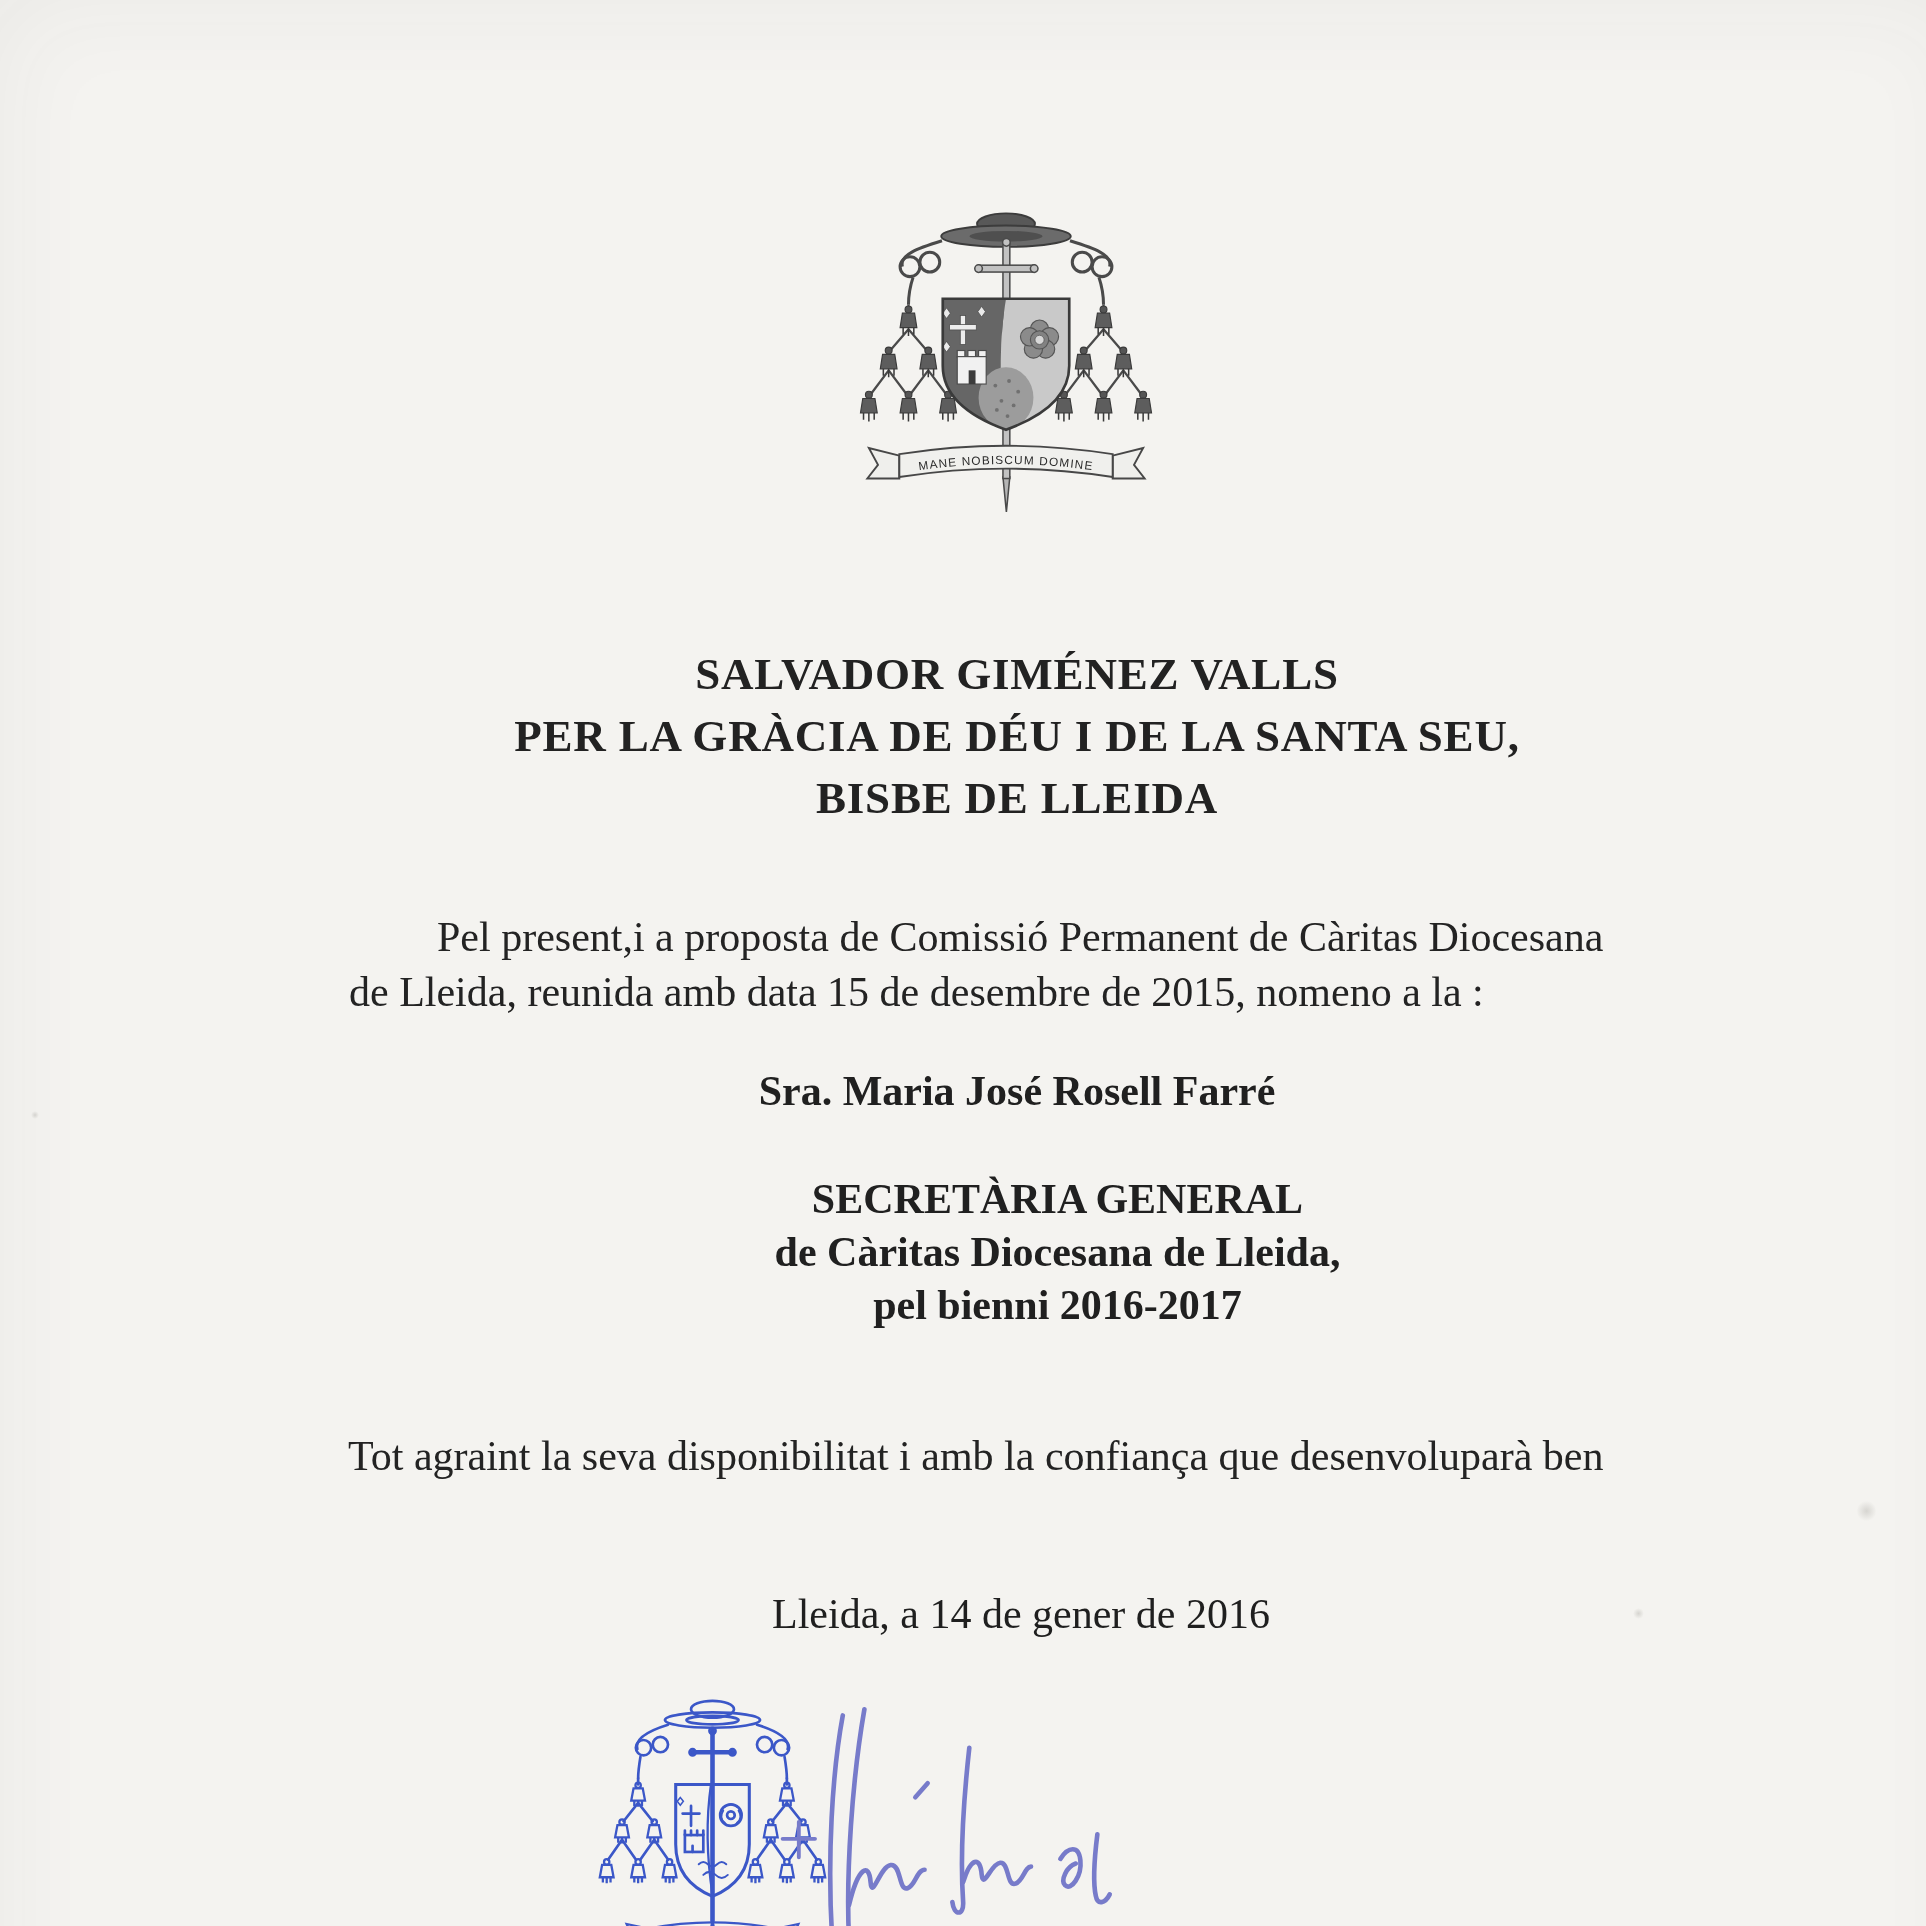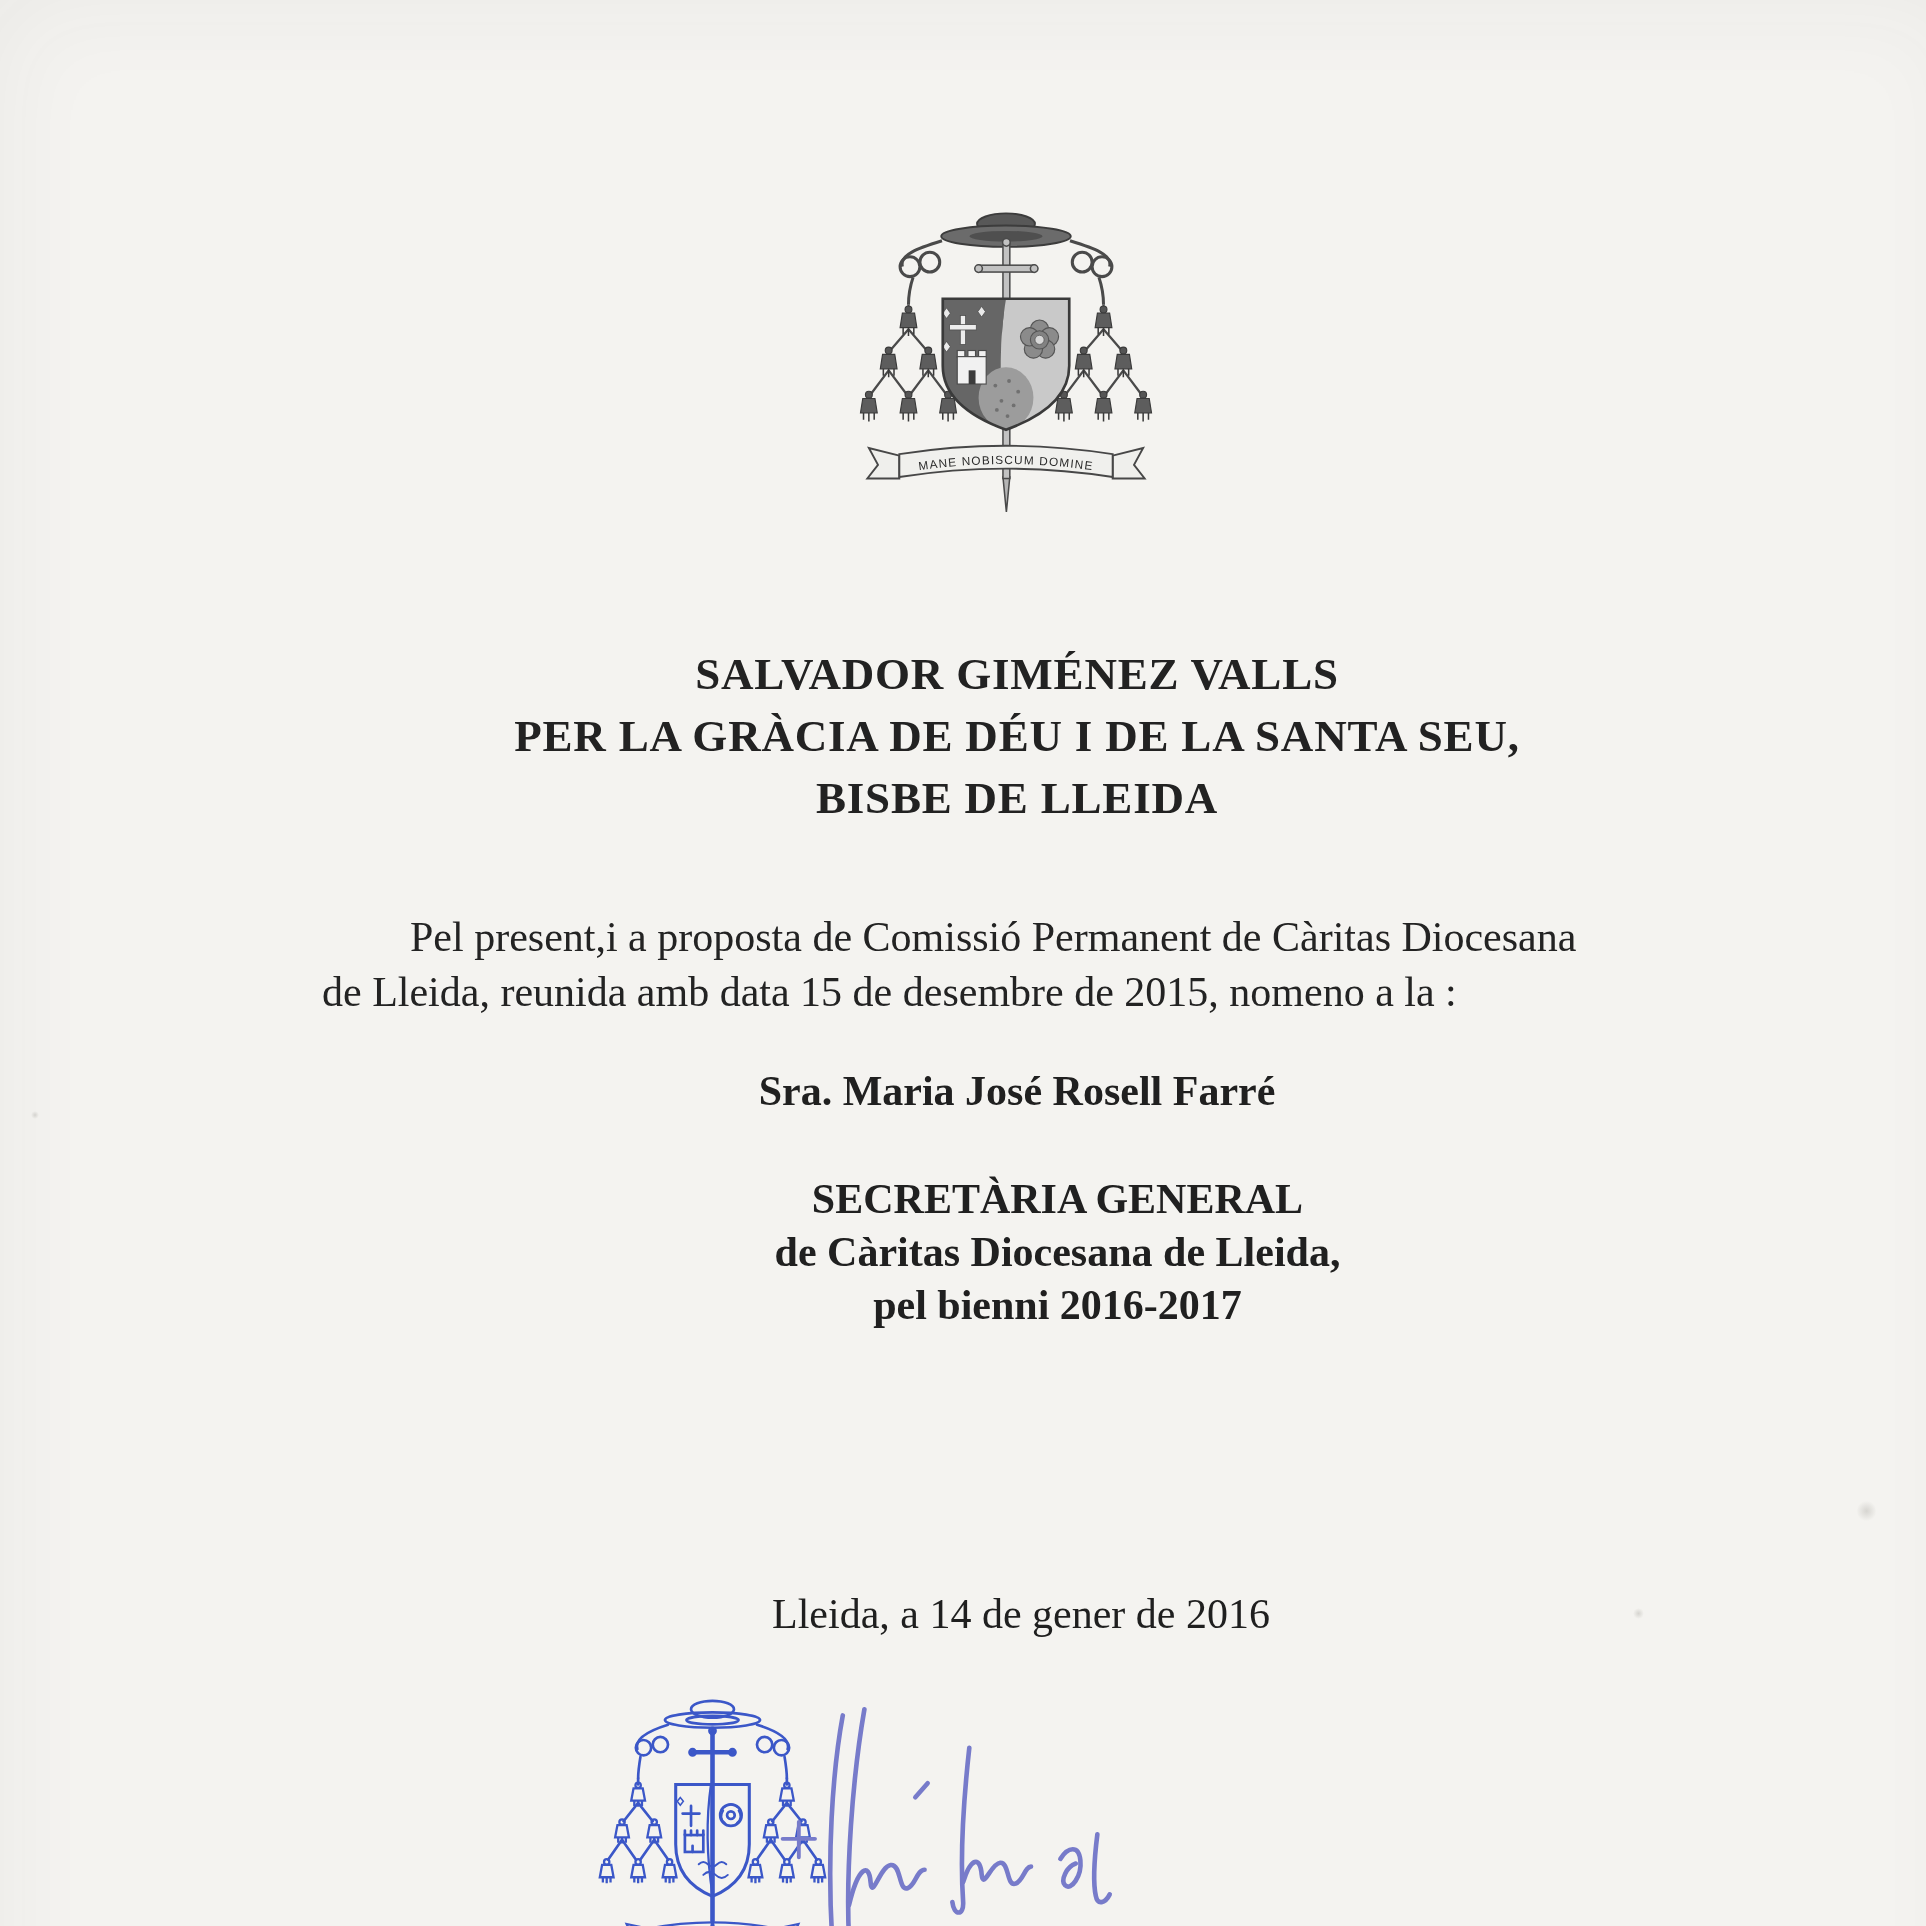--- a/index.html
+++ b/index.html
@@ -8,21 +8,21 @@
     background:#f4f3f0;
     box-shadow: inset 0 0 100px rgba(60,60,55,.05);
     font-family:"Liberation Serif", serif;
     color:#1f1f1f; overflow:hidden;
   }
   .abs{position:absolute;}
   
   .title-block{left:0; top:643px; width:1965px; box-sizing:border-box; padding-left:69px;
     text-align:center; font-weight:bold; font-size:45px; line-height:62px;
     letter-spacing:0.8px; color:#222;}
-  .para{font-size:42px; line-height:55px; color:#232323;}
+  .para{font-size:42px; line-height:55px; color:#232323;margin-left:27px;}
   .para1{left:322px; top:910px; width:1433px;}
   .para1 .indent{text-indent:88px;}
   .appointee-line{left:0; top:1065px; width:1965px; box-sizing:border-box; padding-left:69px;
     text-align:center; font-weight:bold; font-size:42px; line-height:53px; color:#202020;}
   .appointment-block{left:0; top:1173px; width:1965px; box-sizing:border-box; padding-left:150px;
     text-align:center; font-weight:bold; font-size:42px; line-height:53px; color:#202020;}
   .para2{left:321px; top:1429px; width:1445px;}
   .dateline{left:0; top:1587px; width:1965px; box-sizing:border-box; padding-left:77px;
     text-align:center; font-size:42px; line-height:55px;}
   .signer-block{left:0; top:1920px; width:1965px; box-sizing:border-box; padding-left:62px;
@@ -151,20 +151,21 @@
 
   <div class="abs appointee-line">Sra. Maria José Rosell Farré</div>
 
   <div class="abs appointment-block">
     <div>SECRETÀRIA GENERAL</div>
     <div>de Càritas Diocesana de Lleida,</div>
     <div>pel bienni 2016-2017</div>
   </div>
 
   <div class="abs para para2">
+    <div>Tot agraint la seva disponibilitat i amb la confiança que desenvoluparà ben</div>
   </div>
 
   <div class="abs dateline">Lleida, a 14 de gener de 2016</div>
 
   <svg class="abs bluestamp-svg" viewBox="0 0 320 360" xmlns="http://www.w3.org/2000/svg">
     <defs>
       <g id="btsl" fill="none" stroke="#2e4cc5" stroke-width="3">
         <circle cx="0" cy="-13" r="3.5"></circle>
         <path d="M-6,-9 L6,-9 L9,7 L-9,7 Z"></path>
         <path d="M-5,7 V14 M0,7 V15 M5,7 V14"></path>

